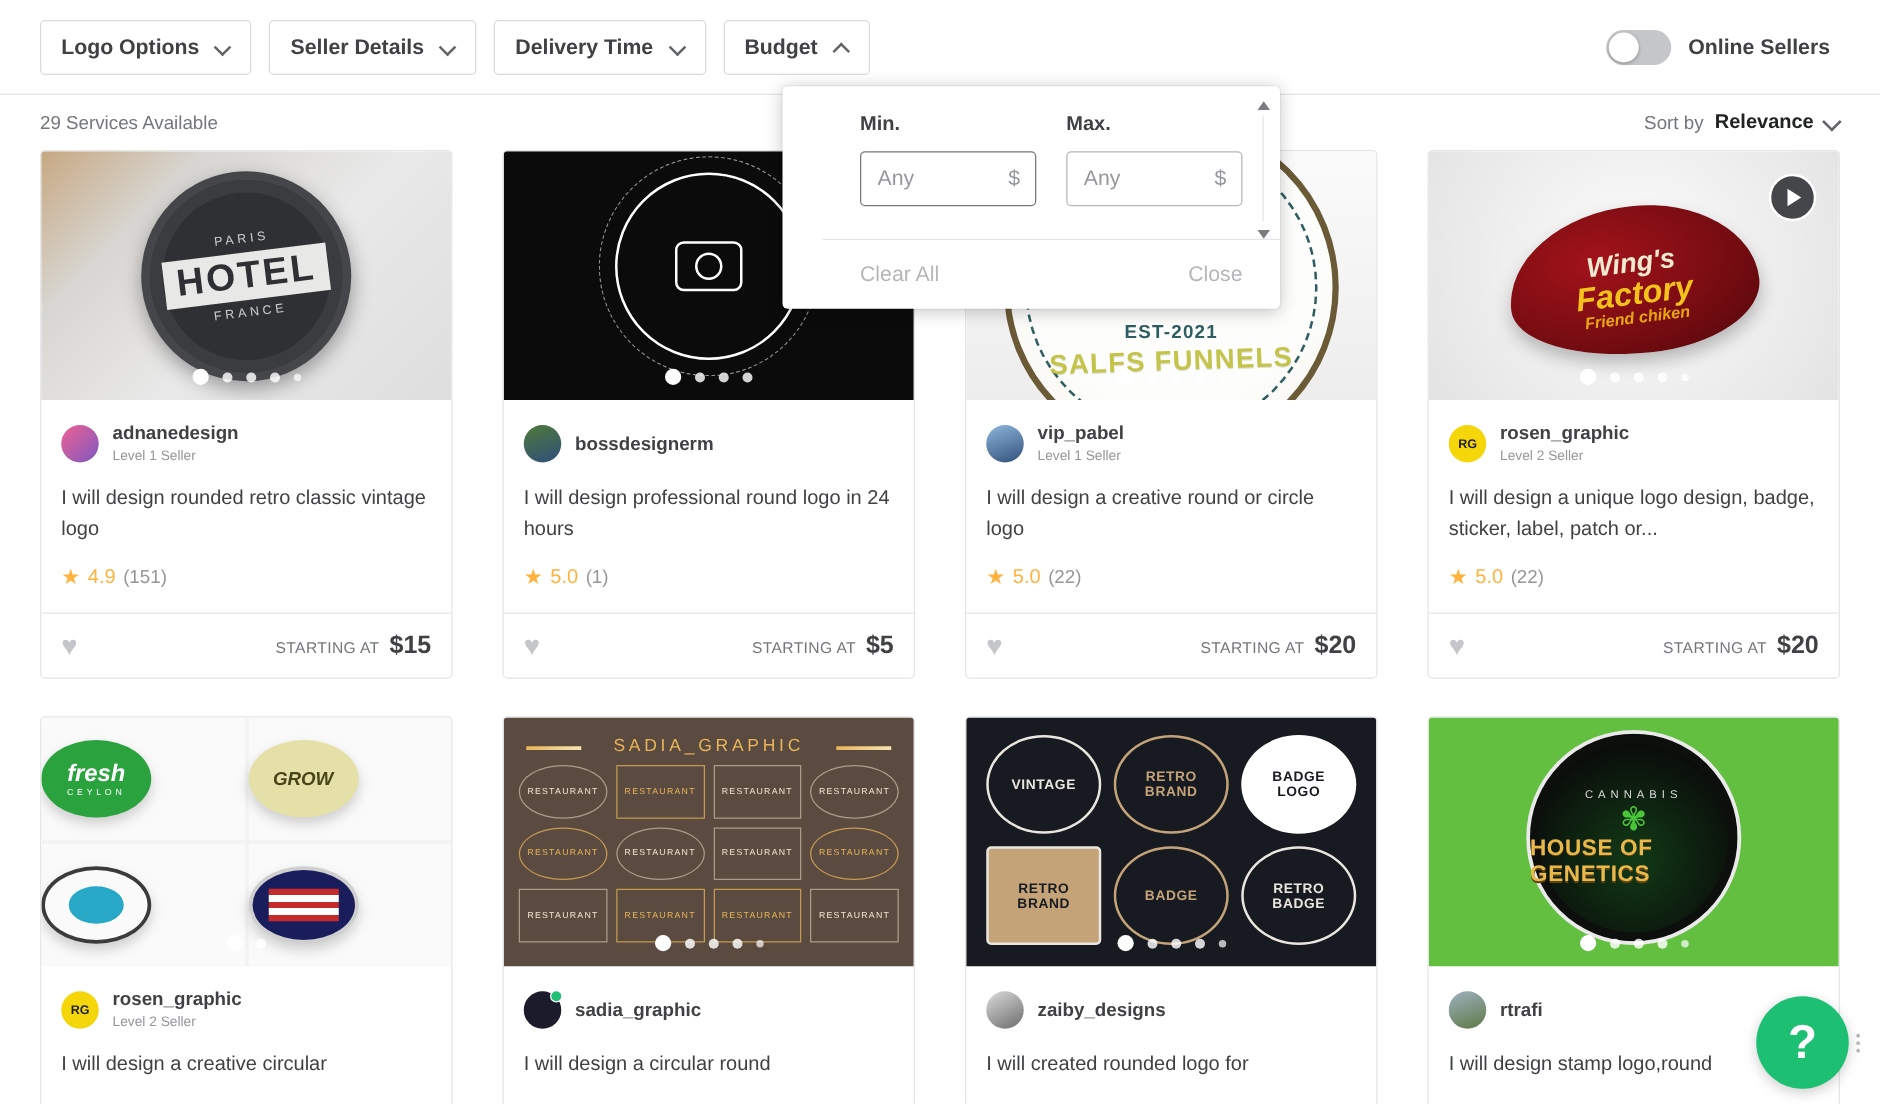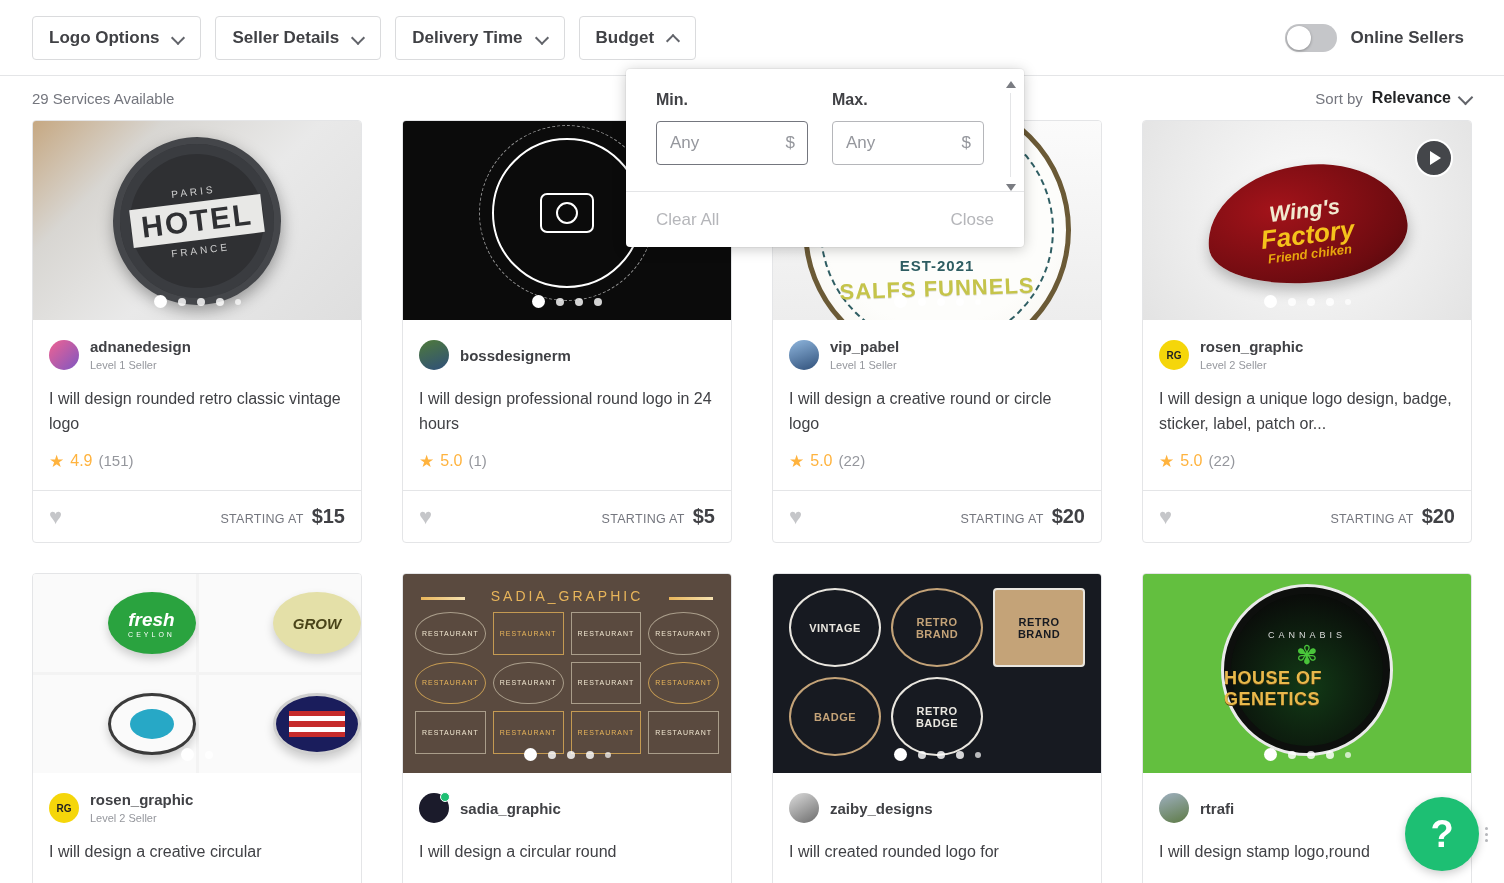--- a/index.html
+++ b/index.html
@@ -86,20 +86,21 @@
 
   
   .budget-pop {
     position: absolute;
     left: 626px; top: 69px;
     width: 398px;
     background: #fff;
     border-radius: 4px;
     box-shadow: 0 2px 14px rgba(0,0,0,.22), 0 0 0 1px rgba(0,0,0,.04);
     z-index: 20;
+    padding-left: 32px;
   }
   .budget-body { position: relative; padding: 22px 30px 26px 30px; }
   .budget-fields { display: flex; gap: 24px; }
   .field-group { width: 152px; }
   .field-label {
     font-size: 16px; font-weight: 700; color: #404145;
     margin-bottom: 12px;
   }
   .money-input {
     height: 44px;
@@ -308,21 +309,21 @@
   }
   .m4 .wtxt {
     position:absolute; left: 50%; top: 55%; transform: translate(-50%,-50%) rotate(-7deg);
     text-align:center; line-height: 1;
   }
   .m4 .wtxt .a { font-size: 22px; font-weight: 800; color: #f2ead0; font-style: italic; }
   .m4 .wtxt .b { font-size: 26px; font-weight: 800; color: #f5c21b; font-style: italic; }
   .m4 .wtxt .c { font-size: 13px; font-weight: 800; color: #e8a60d; font-style: italic; }
 
   .m5 { background: #f3f3f3; display: grid; grid-template-columns: 1fr 1fr; grid-template-rows: 1fr 1fr; gap: 3px; }
-  .m5 .q { position: relative; background: #fafafa; display:flex; align-items:center; justify-content:flex-end; }
+  .m5 .q { position: relative; background: #fafafa; display:flex; align-items:center; justify-content:flex-start; }
   .m5 .badge-el { width: 88px; height: 62px; border-radius: 50%; box-shadow: 0 5px 10px rgba(0,0,0,.18); display:flex; align-items:center; justify-content:center; flex-direction:column; }
   .b-green { background: #2aa33f; color:#fff; }
   .b-green .n { font-size: 19px; font-weight: 800; font-style: italic; }
   .b-green .s { font-size: 7px; letter-spacing: 3px; }
   .b-gold { background: #e4e0a8; color:#4a4419; }
   .b-gold .n { font-size: 15px; font-weight: 800; font-style: italic; }
   .b-butter { background: #fafafa; border: 3px solid #3b3b3b; color:#222; }
   .b-butter .dot { width: 44px; height: 30px; border-radius: 50%; background: #27a8c6; }
   .b-usa { background: #1a1d5c; border: 3px solid #cfcfcf; }
   .b-usa .flagpart { width: 56px; height: 26px; background: linear-gradient(#c62b2b 0 20%, #fff 20% 40%, #c62b2b 40% 60%, #fff 60% 80%, #c62b2b 80% 100%); }
@@ -652,20 +653,21 @@
         </div>
         <div class="title">I will design a circular round</div>
       </div>
     </div>
 
     <div class="card">
       <div class="card-media m7">
         <div class="bgrid7">
           <div class="b7">VINTAGE</div>
           <div class="b7 tan">RETRO BRAND</div>
+          <div class="b7 white">BADGE LOGO</div>
           <div class="b7 sq">RETRO BRAND</div>
           <div class="b7 tan">BADGE</div>
           <div class="b7">RETRO BADGE</div>
         </div>
         <div class="dots">
           <i class="active"></i>
           <i></i>
           <i></i>
           <i></i>
           <i class="small"></i>

